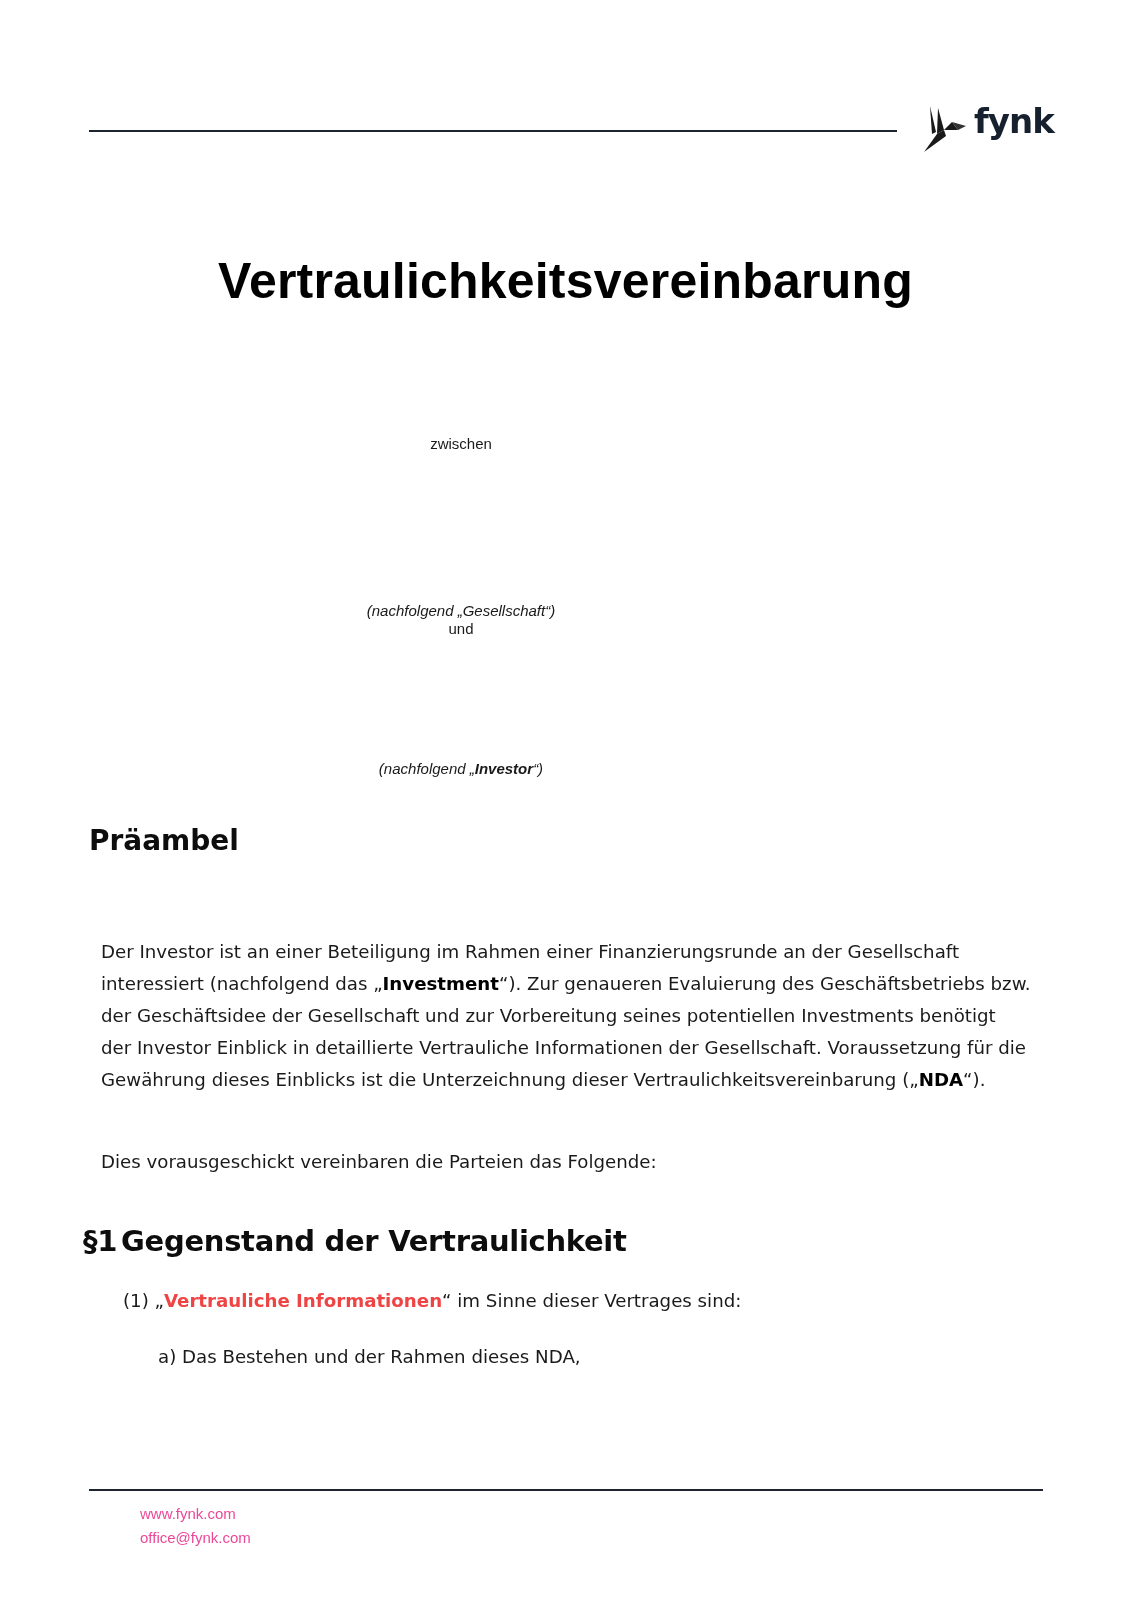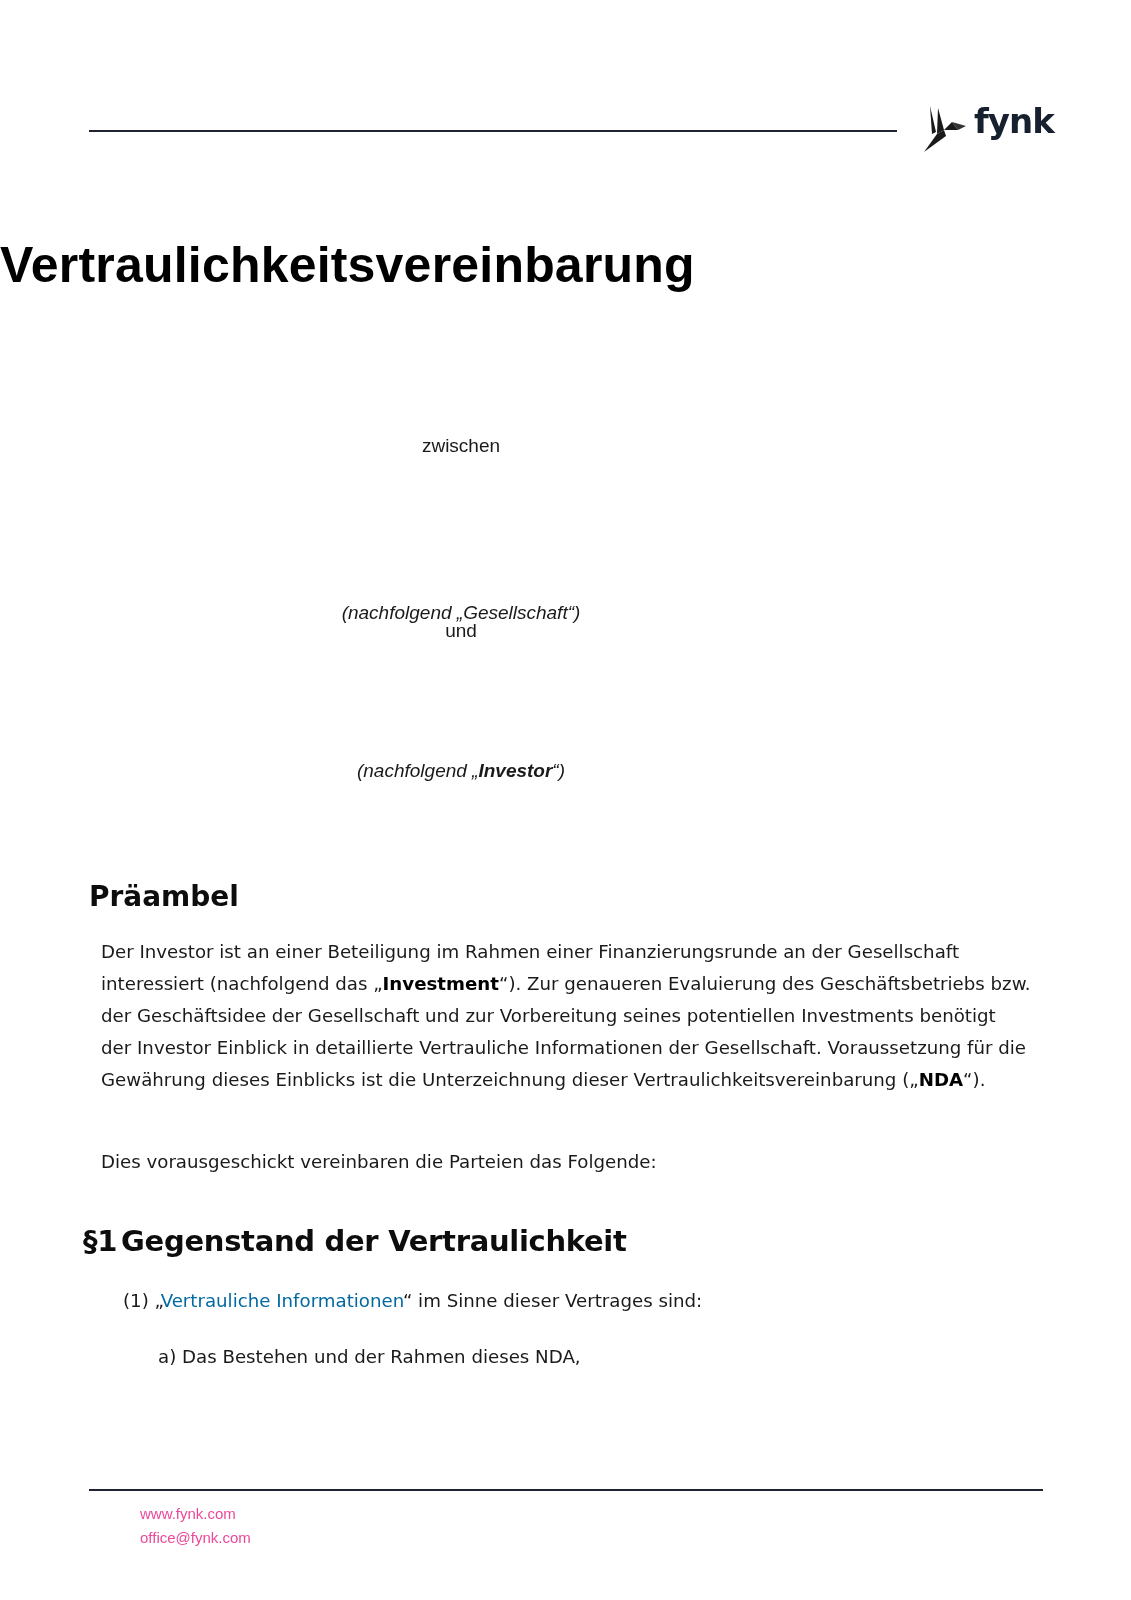--- a/index.html
+++ b/index.html
@@ -2,31 +2,31 @@
 <html><head>
 <meta charset="utf-8">
 <style>
   html, body { margin: 0; padding: 0; background: #ffffff; }
   body { width: 1131px; height: 1600px; position: relative; overflow: hidden;
          font-family: "Liberation Sans", sans-serif; color: #111; }
   .header-line { position: absolute; left: 89px; top: 130px; width: 808px; height: 2px; background: #1d2430; }
   .logo { position: absolute; left: 922px; top: 104px; display: flex; align-items: flex-start; }
   .logo svg { display: block; }
   .logo-text { font-family: "DejaVu Sans", sans-serif; font-weight: bold; font-size: 34px; color: #16202e; margin-left: 6px; letter-spacing: -1px; line-height: 1; }
-  .title { position: absolute; left: 0; width: 1131px; top: 236px; 
+  .title { position: absolute; left: 0; width: 1131px; top: 252px; text-align: center;
            font-family: "Liberation Sans", sans-serif; font-weight: bold; font-size: 50px; color: #000; margin: 0; letter-spacing: 0.2px; }
-  .center { position: absolute; left: 0; width: 922px; text-align: center; font-size: 19px; color: #1a1a1a; }
+  .center { position: absolute; left: 0; width: 922px; text-align: center; font-size: 15px; color: #1a1a1a; }
   .center.italic { font-style: italic; }
   .h2 { position: absolute; left: 89px; margin: 0; font-family: "DejaVu Sans", sans-serif; font-weight: bold; font-size: 28px; color: #0d0d0d; }
   .para { position: absolute; left: 89px; width: 930px; margin: 12px; font-family: "DejaVu Sans", sans-serif; font-size: 18.2px; line-height: 32px; color: #1a1a1a; }
   .para b { font-weight: bold; color: #000; }
   .sec { position: absolute; left: 83px; top: 1224px; margin: 0; font-family: "DejaVu Sans", sans-serif; font-weight: bold; font-size: 29px; color: #0d0d0d; letter-spacing: -0.3px; }
   .sec .num { margin-right: 4px; }
   .clause { position: absolute; left: 123px; top: 1290px; font-family: "DejaVu Sans", sans-serif; font-size: 18.2px; color: #1a1a1a; }
-  .clause b { font-weight: normal; color: #0369a1; }
+  .clause b { font-weight: bold; color: #ef4444; }
   .subclause { position: absolute; left: 158px; top: 1346px; font-family: "DejaVu Sans", sans-serif; font-size: 18.2px; color: #1a1a1a; }
   .footer-line { position: absolute; left: 89px; top: 1489px; width: 954px; height: 2px; background: #1d2430; }
   .footer { position: absolute; left: 140px; top: 1502px; font-family: "Liberation Sans", sans-serif; font-size: 15px; color: #ec4899; line-height: 24px; }
 </style>
 </head>
 <body>
 
 <div class="header-line"></div>
 
 <div class="logo">
@@ -49,21 +49,21 @@
 <div class="center italic" style="top:602px;">
   <span>(nachfolgend „</span><span>Gesellschaft</span><span>“)</span>
 </div>
 
 <div class="center" style="top:620px;">und</div>
 
 <div class="center italic" style="top:760px;">
   <span>(nachfolgend „</span><b>Investor</b><span>“)</span>
 </div>
 
-<h2 class="h2" style="top:880px;">Präambel</h2>
+<h2 class="h2" style="top:824px;">Präambel</h2>
 
 <p class="para" style="top:924px;"><span>Der Investor ist an einer Beteiligung im Rahmen einer Finanzierungsrunde an der Gesellschaft interessiert (nachfolgend das „</span><b>Investment</b><span>“). Zur genaueren Evaluierung des Geschäftsbetriebs bzw. der Geschäftsidee der Gesellschaft und zur Vorbereitung seines potentiellen Investments benötigt der Investor Einblick in detaillierte Vertrauliche Informationen der Gesellschaft. Voraussetzung für die Gewährung dieses Einblicks ist die Unterzeichnung dieser Vertraulichkeitsvereinbarung („</span><b>NDA</b><span>“).</span></p>
 
 <p class="para" style="top:1134px;">Dies vorausgeschickt vereinbaren die Parteien das Folgende:</p>
 
 <h2 class="sec"><span class="num">§1</span><span>Gegenstand der Vertraulichkeit</span></h2>
 
 <div class="clause"><span>(1) „</span><b>Vertrauliche Informationen</b><span>“ im Sinne dieser Vertrages sind:</span></div>
 
 <div class="subclause">a) Das Bestehen und der Rahmen dieses NDA,</div>

